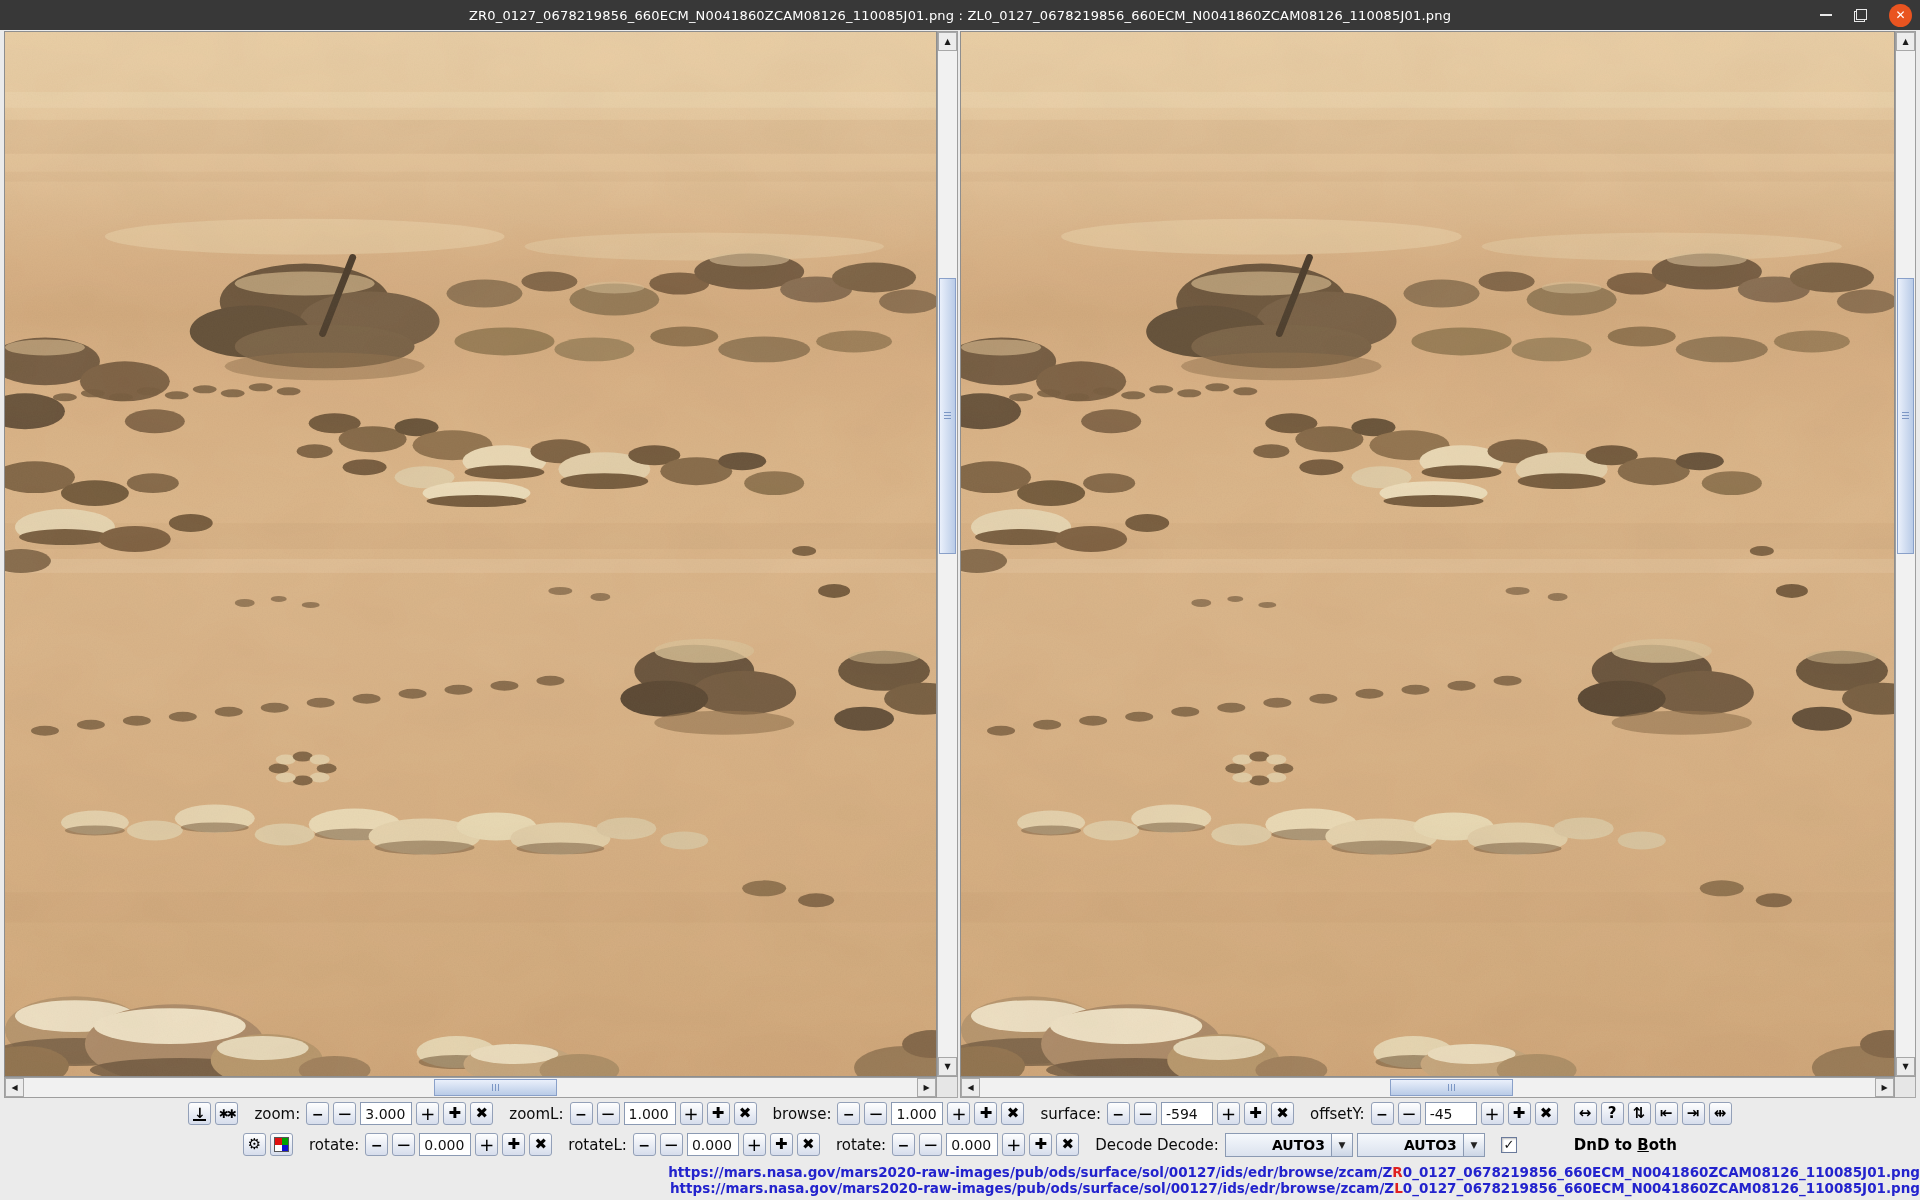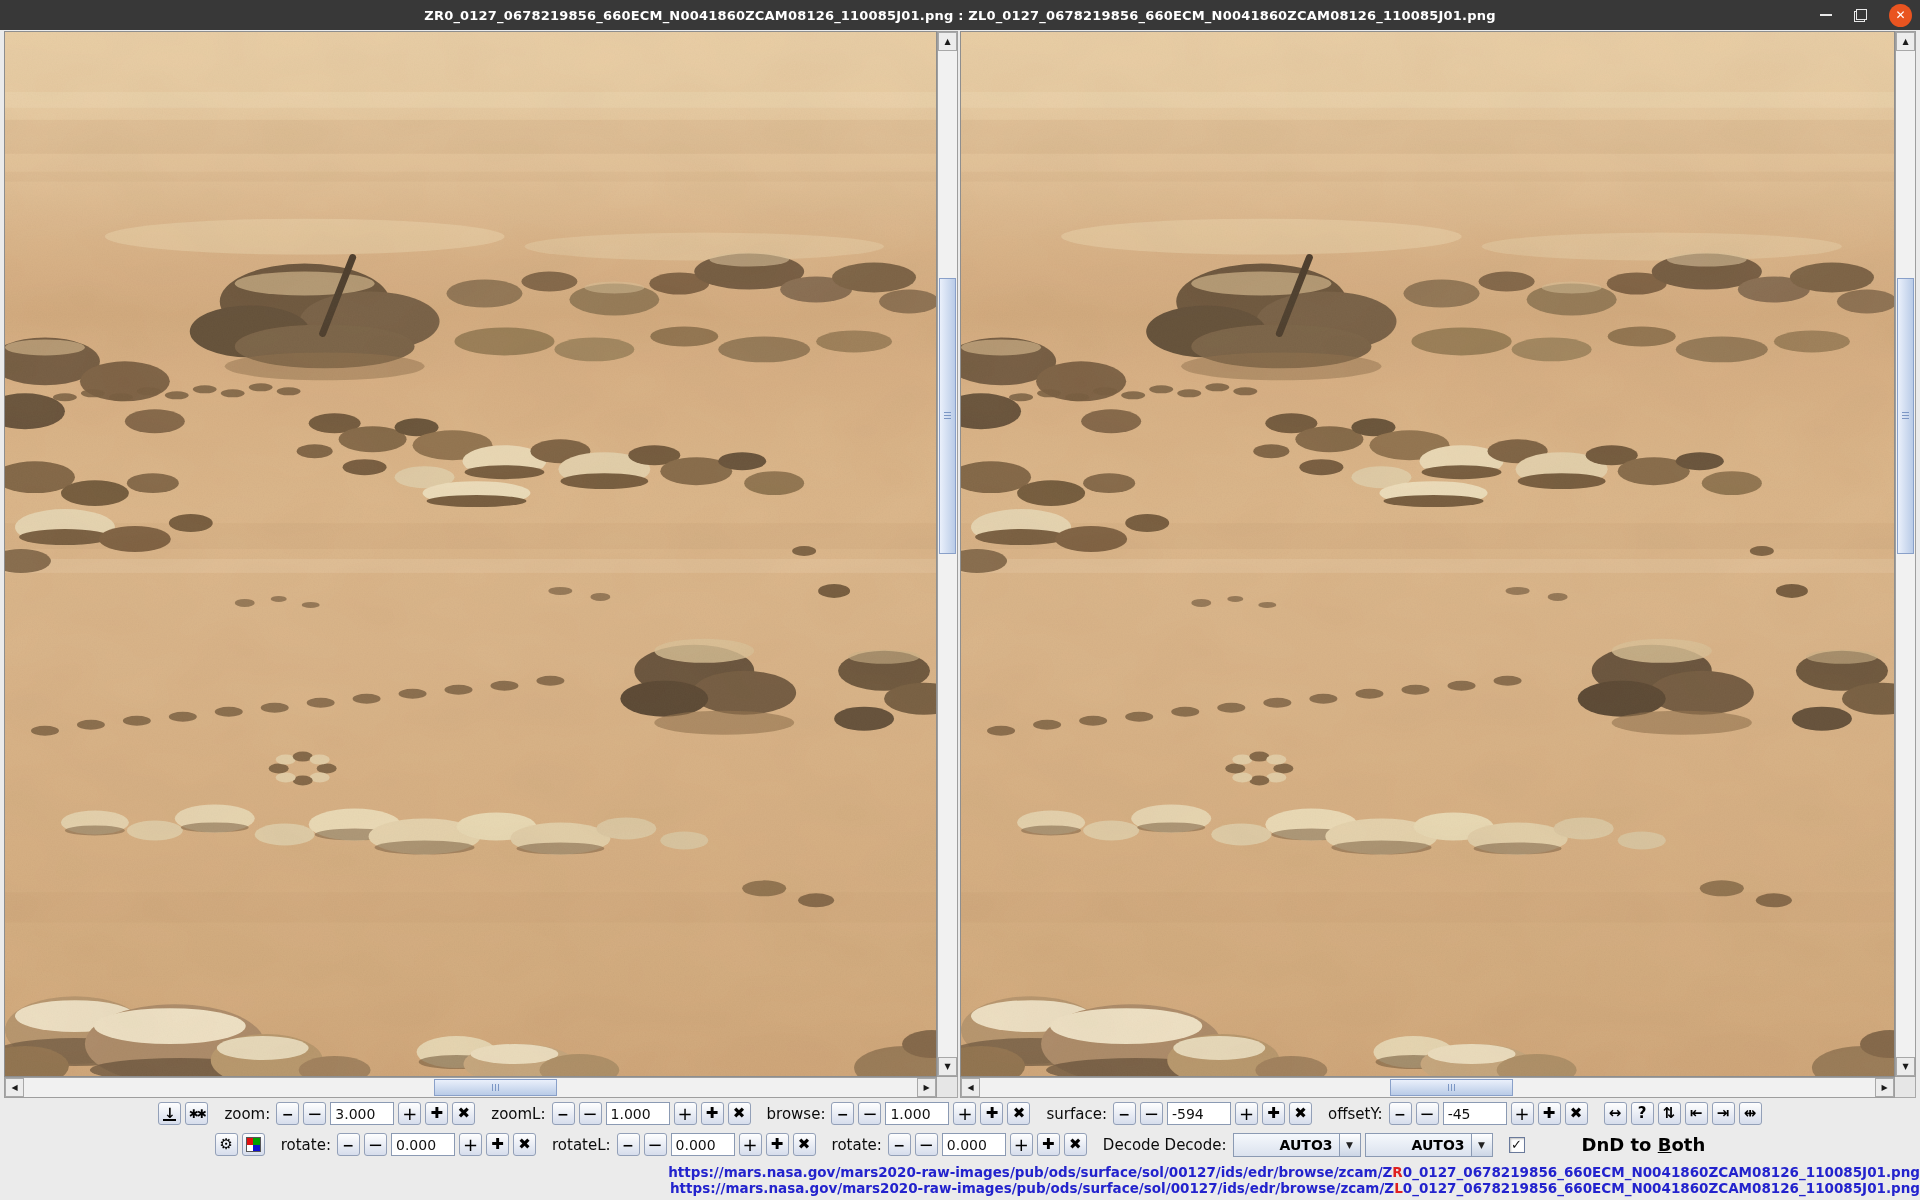--- a/index.html
+++ b/index.html
@@ -1,21 +1,21 @@
 <!DOCTYPE html>
 <html><head>
 <meta charset="utf-8">
 <style>
   * { box-sizing: border-box; margin: 0; padding: 0; }
   html,body { width:1920px; height:1200px; overflow:hidden; }
   body { font-family:"DejaVu Sans","Liberation Sans",sans-serif; background:#ebebeb; }
 
   
   .titlebar { position:relative; height:30px; background:#383838; display:flex; align-items:center; }
-  .titlebar .title { position:absolute; left:0; right:0; text-align:center; color:#fff; font-size:13px; font-weight:bold; letter-spacing:.2px; }
+  .titlebar .title { position:absolute; left:0; right:0; text-align:center; color:#fff; font-size:13px; font-weight:normal; letter-spacing:.2px; }
   .win-controls { position:absolute; right:8px; top:0; height:30px; display:flex; align-items:center; gap:22px; }
   .min-icon { width:12px; height:2px; background:#e8e8e8; display:inline-block; }
   .max-icon { position:relative; width:13px; height:13px; display:inline-block; }
   .max-icon::before { content:""; position:absolute; left:0; bottom:0; width:9px; height:9px; border:1px solid #e8e8e8; }
   .max-icon::after  { content:""; position:absolute; right:0; top:0; width:9px; height:9px; border:1px solid #e8e8e8; background:#383838; }
   .close-btn { width:23px; height:23px; border-radius:50%; background:#e95420; color:#fff; display:flex; align-items:center; justify-content:center; font-size:12px; font-weight:bold; }
 
   
   .main { display:flex; gap:2px; padding:1px 2px 0 4px; background:#ebebeb; }
   .panel { display:grid; grid-template-columns:1fr 21px; grid-template-rows:1046px 21px; }
@@ -45,38 +45,38 @@
 
   
   .toolbar { display:flex; justify-content:center; align-items:center; height:31px; }
   .grp { display:flex; align-items:center; gap:4px; margin:0 8px; }
   .tlabel { font-size:15px; font-weight:normal; color:#0b0b0b; margin-right:2px; }
   .sbtn { width:23px; height:23px; display:flex; align-items:center; justify-content:center;
           background:linear-gradient(#fefefe,#d6ddec); border:1px solid #93a0b8; border-radius:3px;
           font-weight:bold; font-size:14px; color:#000; line-height:1; }
   .sbtn.thin { font-weight:normal; font-size:18px; }
   .sbtn.big  { font-size:15px; }
-  .sfield { width:64px; height:23px; border:1px solid #8b9ab3; background:#fff; font-family:"DejaVu Sans",sans-serif;
+  .sfield { width:52px; height:23px; border:1px solid #8b9ab3; background:#fff; font-family:"DejaVu Sans",sans-serif;
             font-size:14px; color:#111; padding:0 4px; }
   .dl-icon { position:relative; padding-bottom:2px; }
   .dl-icon i { font-style:normal; }
   .dl-icon::after { content:""; position:absolute; left:4px; right:4px; bottom:3px; height:2px; background:#000; }
   .stars { letter-spacing:-2px; font-size:12px; }
   .color-icon { width:15px; height:15px; display:grid; grid-template-columns:1fr 1fr; grid-template-rows:1fr 1fr; border:1px solid #555; }
   .color-icon b:nth-child(1){background:#e01010;} .color-icon b:nth-child(2){background:#00a000;}
   .color-icon b:nth-child(3){background:#ffffff;} .color-icon b:nth-child(4){background:#1010d0;}
 
   .combo { display:flex; height:24px; border:1px solid #8b9ab3; background:linear-gradient(#f5f8fc,#dbe2ee);padding-left:40px; }
   .combo .val { min-width:58px; padding:3px 6px 0 6px; font-size:14px; font-weight:bold; color:#000; }
   .combo .arr { width:21px; border-left:1px solid #8b9ab3; background:linear-gradient(#ffffff,#ccd6e6);
                 display:flex; align-items:center; justify-content:center; font-size:9px; color:#222; }
 
   .cb { width:16px; height:16px; border:1px solid #6a7a9b; background:#fff; display:flex; align-items:center;
         justify-content:center; font-size:13px; font-weight:bold; color:#111; box-shadow:inset 1px 1px 2px rgba(0,0,0,.25); }
-  .cb-label { font-size:18px; font-weight:bold; margin-left:17px;padding-left:36px; }
+  .cb-label { font-size:15px; font-weight:bold; margin-left:17px;padding-left:36px; }
   .cb-label .u { text-decoration:underline; }
 
   
   .links { text-align:center; margin-top:4px; line-height:16px; }
   .links div { font-size:13.5px; font-weight:bold; color:#2323cd;text-align:right; }
   .links .accent { color:#e02020; }
 </style>
 </head>
 <body>
 

